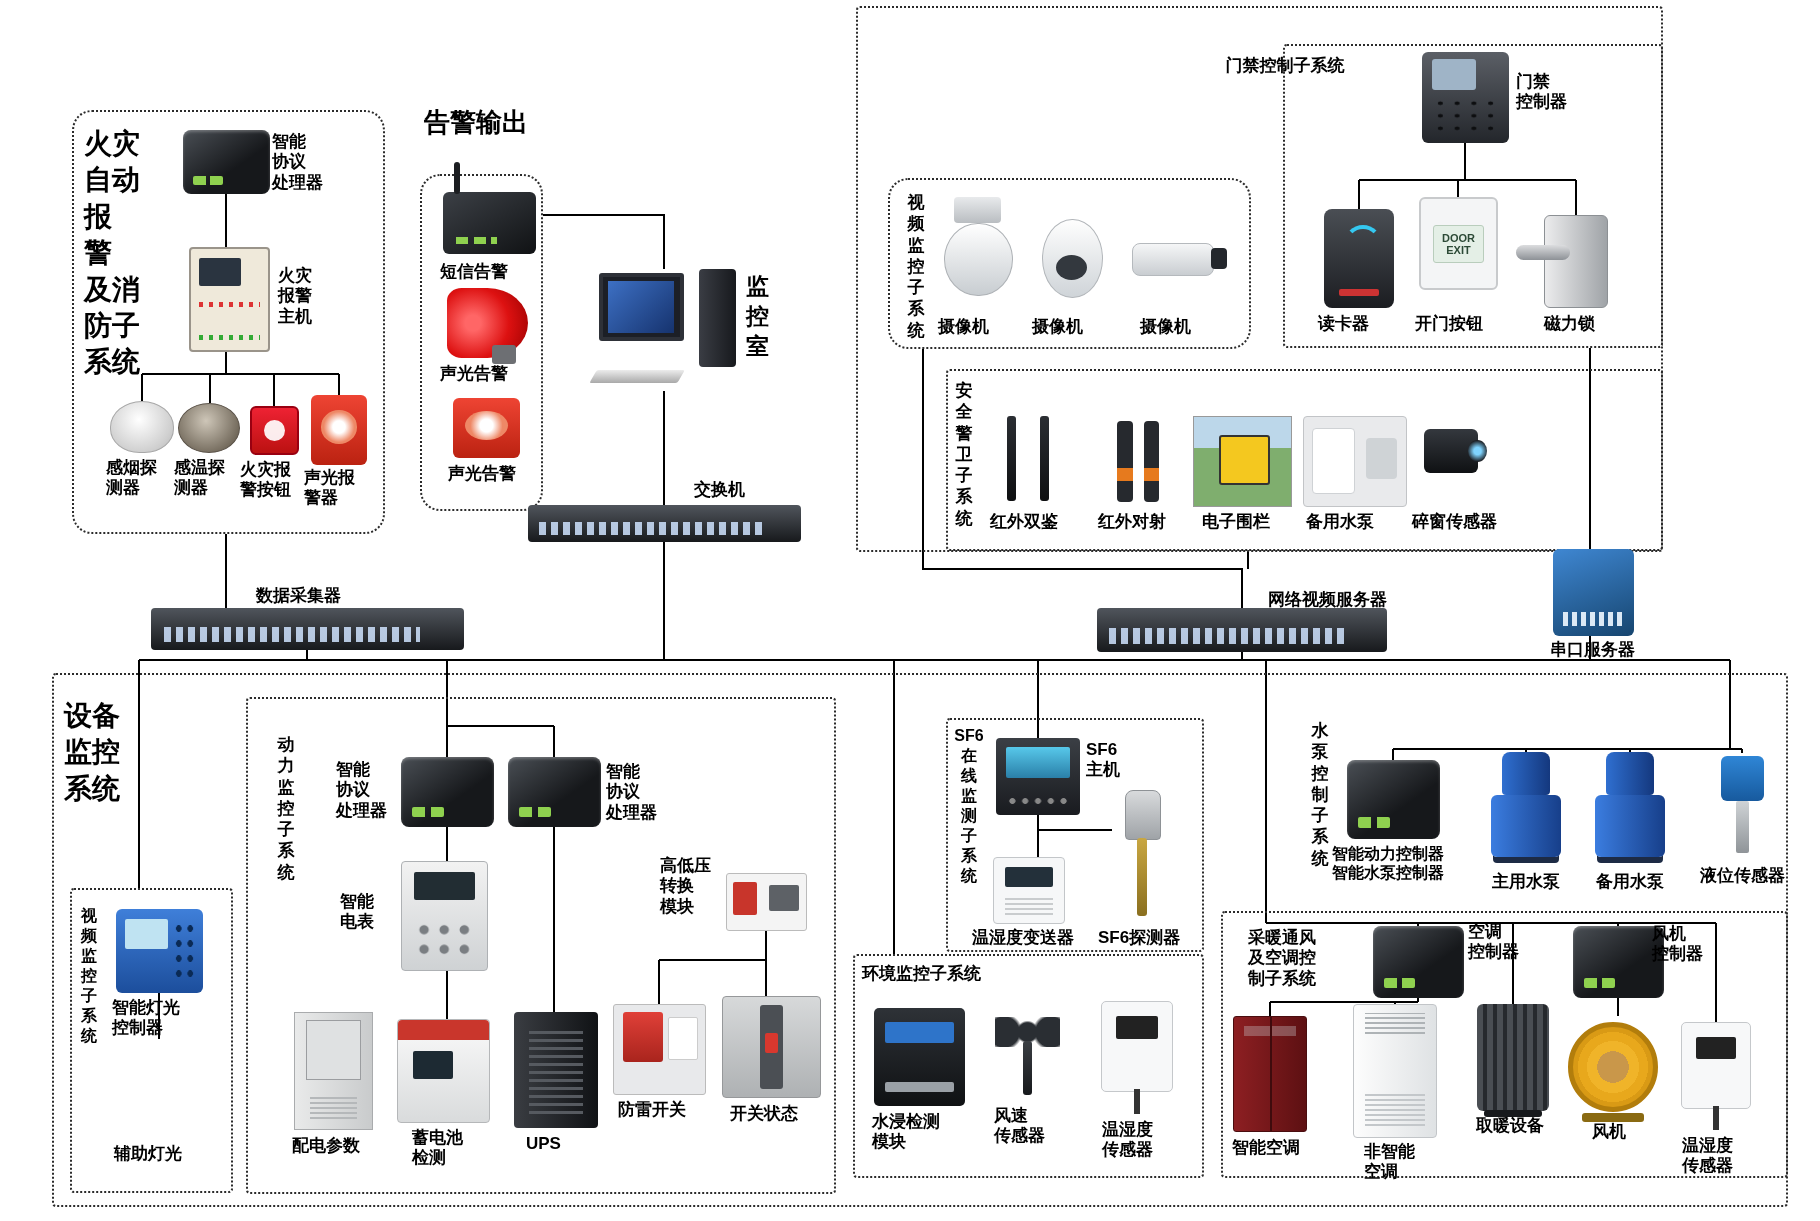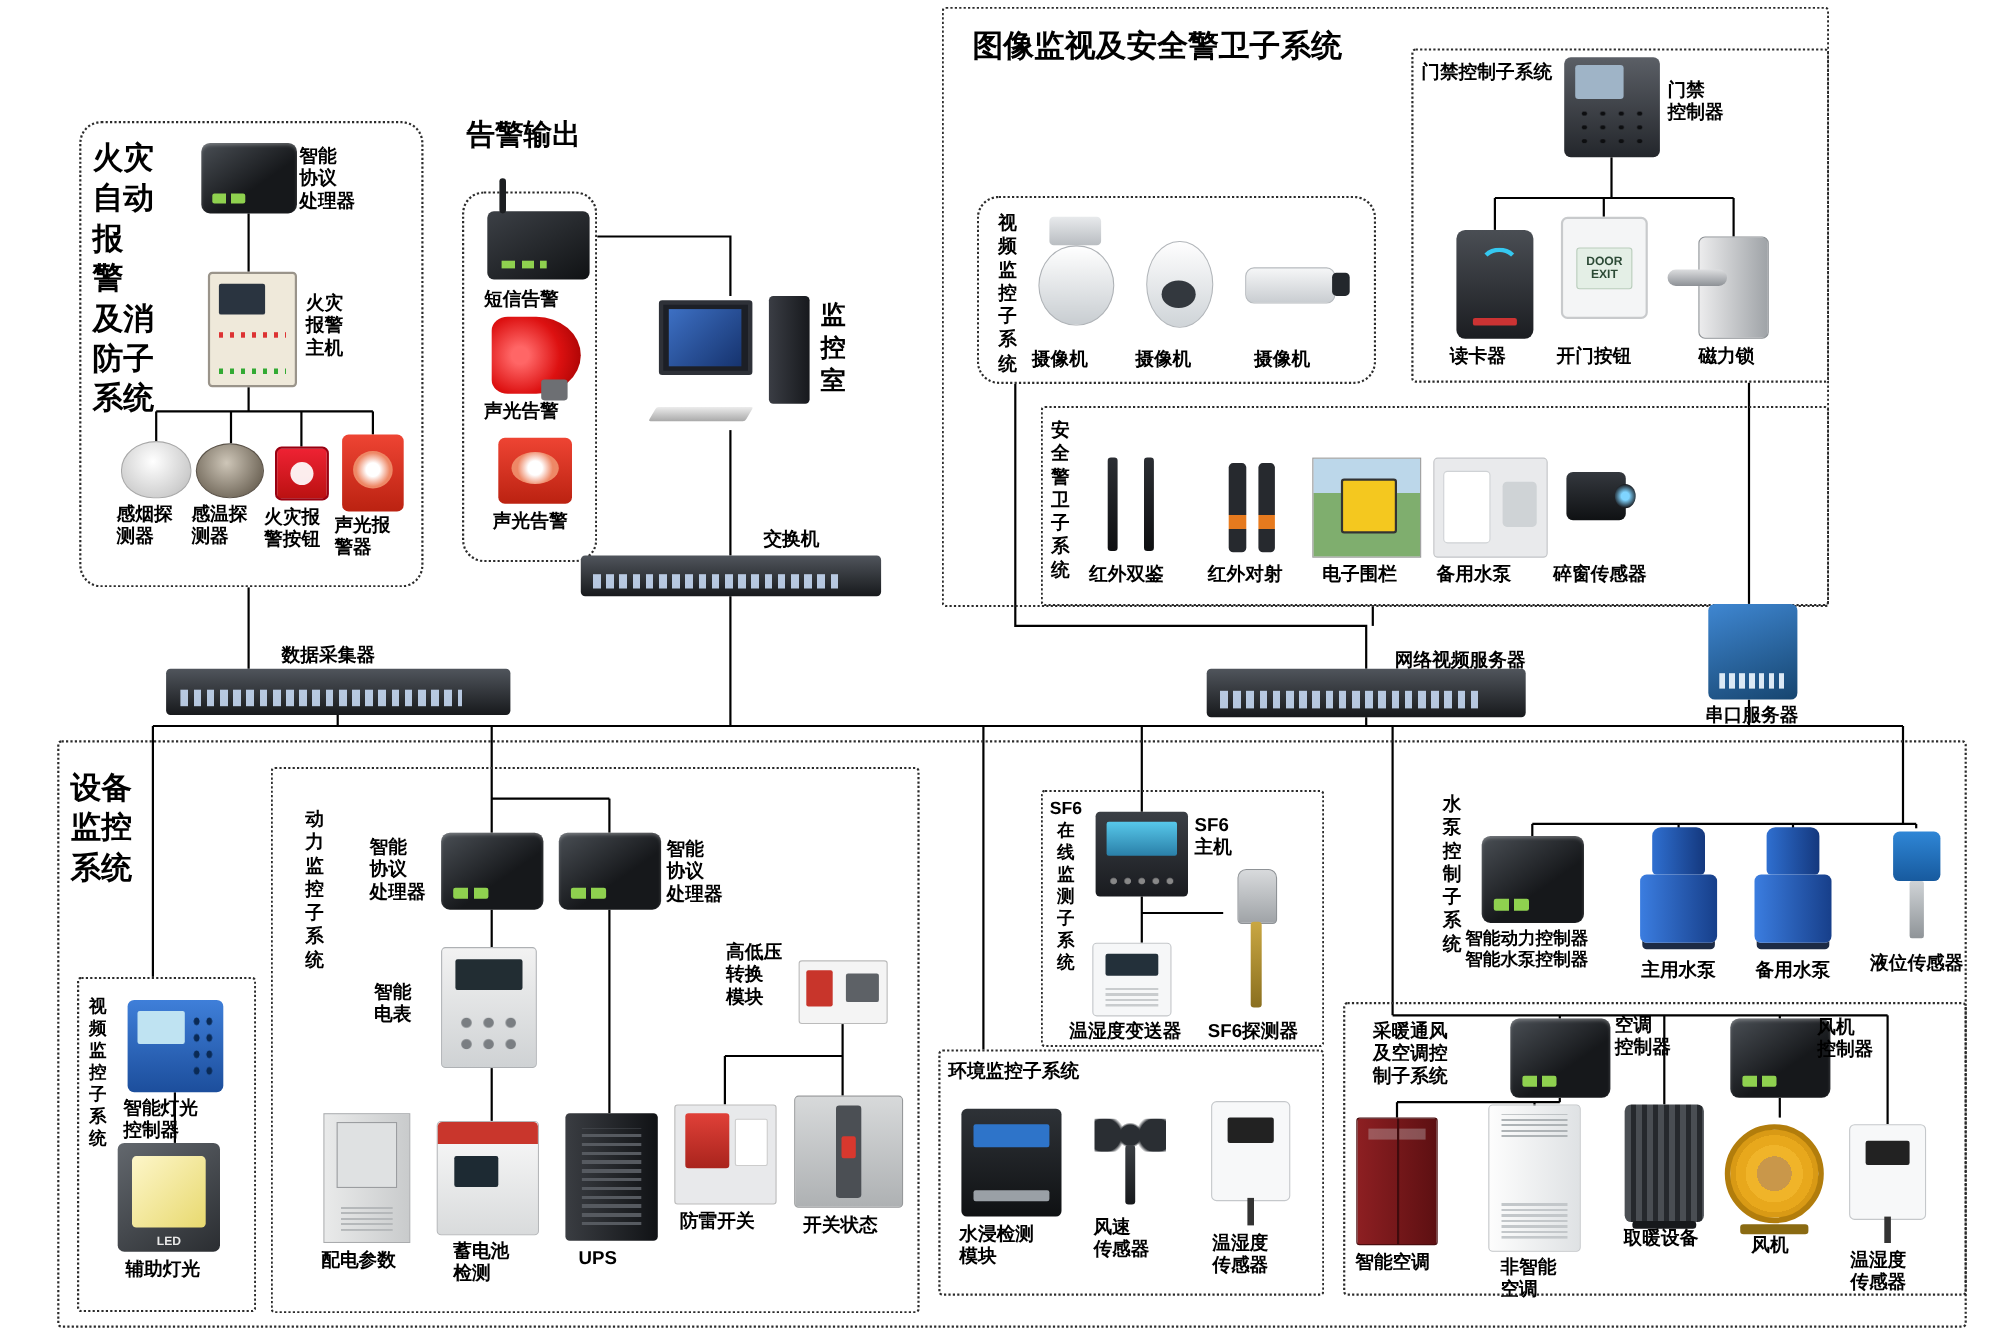--- a/index.html
+++ b/index.html
@@ -228,32 +228,31 @@
 自动
 报
 警
 及消
 防子
 系统</div>
   <div class="btit" style="left:424px;top:106px;font-size:26px">告警输出</div>
   <div class="btit" style="left:746px;top:272px;font-size:23px;white-space:pre-line">监
 控
 室</div>
-  <div class="btit" style="left:884px;top:24px">图像监视及安全警卫子系统</div>
   <div class="btit" style="left:64px;top:698px;width:64px">设备
 监控
 系统</div>
   <div class="vtit" style="left:904px;top:192px;width:24px">视
 频
 监
 控
 子
 系
 统</div>
-  <div class="lbl" style="left:1292px;top:56px;width:130px;text-align:left">门禁控制子系统</div>
+  <div class="lbl" style="left:1220px;top:56px;width:130px;text-align:center">门禁控制子系统</div>
   <div class="vtit" style="left:952px;top:380px;width:24px">安
 全
 警
 卫
 子
 系
 统</div>
   <div class="vtit" style="left:274px;top:734px;width:24px">动
 力
 监
@@ -385,23 +384,20 @@
   <div class="dev upsdev" style="left:514px;top:1012px;width:84px;height:116px"></div>
   <div class="lbl" style="left:526px;top:1134px;width:60px">UPS</div>
   <div class="dev lightningsw" style="left:613px;top:1004px;width:93px;height:91px"></div>
   <div class="lbl" style="left:618px;top:1100px;width:84px">防雷开关</div>
   <div class="dev breakerdev" style="left:722px;top:996px;width:99px;height:102px"></div>
   <div class="lbl" style="left:730px;top:1104px;width:84px">开关状态</div>
 
   <div class="dev lightctrl" style="left:116px;top:909px;width:87px;height:84px"></div>
   <div class="lbl" style="left:112px;top:998px;width:96px">智能灯光
 控制器</div>
-  <div class="dev ledflood" style="left:107px;top:1039px;width:93px;height:99px">
-    <span class="ledtxt">LED</span>
-  </div>
   <div class="lbl" style="left:114px;top:1144px;width:80px">辅助灯光</div>
 
   <div class="dev sf6host" style="left:996px;top:738px;width:84px;height:77px"></div>
   <div class="lbl" style="left:1086px;top:740px;width:48px">SF6
 主机</div>
   <div class="dev transmitterdev" style="left:993px;top:857px;width:72px;height:67px"></div>
   <div class="lbl" style="left:972px;top:928px;width:116px">温湿度变送器</div>
   <div class="dev sf6det" style="left:1112px;top:787px;width:60px;height:134px"></div>
   <div class="lbl" style="left:1098px;top:928px;width:90px">SF6探测器</div>
 

